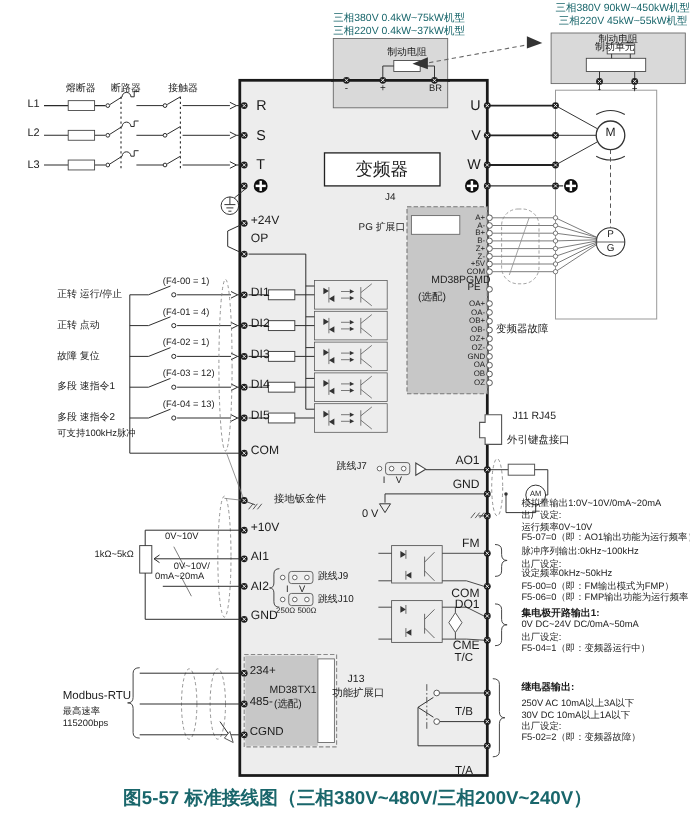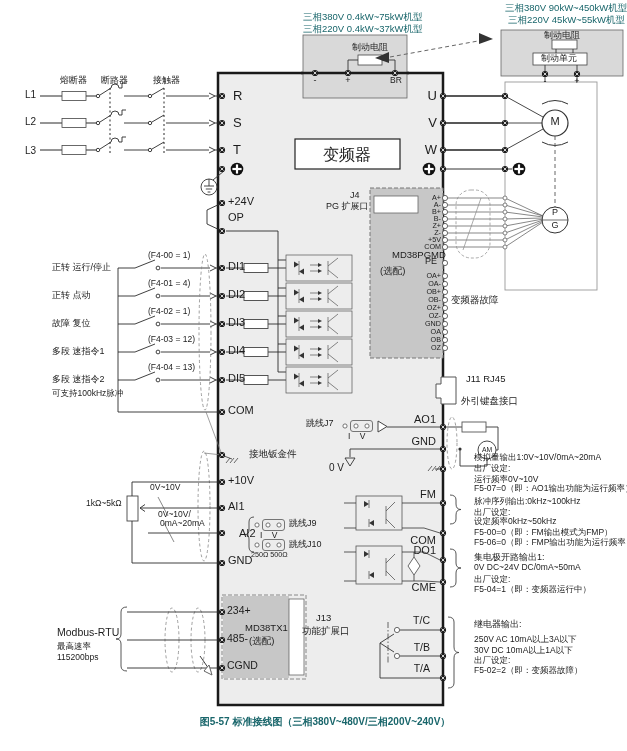--- a/index.html
+++ b/index.html
@@ -3,25 +3,25 @@
 <meta charset="utf-8">
 <style>
   html,body{margin:0;padding:0;background:#fff;}
   .stage{position:relative;width:627px;height:751px;background:#fff;overflow:hidden;
          font-family:"Liberation Sans","DejaVu Sans",sans-serif;}
   .stage svg{position:absolute;left:0;top:0;}
   .lb{position:absolute;white-space:nowrap;color:#1c1c1c;line-height:1.08;z-index:5;}
   .c{transform:translateX(-50%);}
   .r{transform:translateX(-100%);}
   .teal{color:#19666b;}
-  .b{font-weight:normal;}
+  .b{font-weight:bold;}
   .ws{word-spacing:7px;}
   .f6{font-size:6.8px;}.f7{font-size:7.2px;}.f8{font-size:8.5px;}.f9{font-size:9px;}
   .f95{font-size:9.5px;}.f10{font-size:10px;}.f105{font-size:10.5px;}.f11{font-size:11px;}
-  .f13{font-size:13px;}.f135{font-size:10px;font-weight:600;}.f16{font-size:16px;}
+  .f13{font-size:13px;}.f135{font-size:17px;font-weight:600;}.f16{font-size:16px;}
 </style>
 </head>
 <body>
 
 <div class="stage">
 
 <svg width="627" height="751" viewBox="0 0 627 751">
 <defs>
   <g id="term">
           <circle r="3.1" fill="#1d1d1d"></circle>
@@ -350,21 +350,21 @@
 
 <div class="lb f95 teal" style="left:303px;top:12px">三相380V 0.4kW~75kW机型</div>
 <div class="lb f95 teal" style="left:303px;top:24px">三相220V 0.4kW~37kW机型</div>
 <div class="lb f95 teal" style="left:505px;top:3px">三相380V 90kW~450kW机型</div>
 <div class="lb f95 teal" style="left:508px;top:15px">三相220V 45kW~55kW机型</div>
 <div class="lb f9" style="left:352px;top:43px">制动电阻</div>
 <div class="lb f9 c" style="left:315px;top:76px">-</div>
 <div class="lb f9 c" style="left:348px;top:76px">+</div>
 <div class="lb f8 c" style="left:396px;top:76px">BR</div>
 <div class="lb f9 c" style="left:562px;top:31px">制动电阻</div>
-<div class="lb f9" style="left:541px;top:54px">制动单元</div>
+<div class="lb f9" style="left:541px;top:38px">制动单元</div>
 <div class="lb f9 c" style="left:545px;top:77px">-</div>
 <div class="lb f9 c" style="left:577px;top:77px">+</div>
 
 <div class="lb f10" style="left:25px;top:90px">L1</div>
 <div class="lb f10" style="left:25px;top:117px">L2</div>
 <div class="lb f10" style="left:25px;top:146px">L3</div>
 <div class="lb f9" style="left:60px;top:76px">熔断器</div>
 <div class="lb f9" style="left:101px;top:76px">断路器</div>
 <div class="lb f9" style="left:153px;top:76px">接触器</div>
 
@@ -381,48 +381,48 @@
 <div class="lb f11" style="left:228px;top:212px">OP</div>
 <div class="lb f11" style="left:228px;top:261px">DI1</div>
 <div class="lb f11" style="left:228px;top:289px">DI2</div>
 <div class="lb f11" style="left:228px;top:317px">DI3</div>
 <div class="lb f11" style="left:228px;top:345px">DI4</div>
 <div class="lb f11" style="left:228px;top:373px">DI5</div>
 <div class="lb f11" style="left:228px;top:405px">COM</div>
 <div class="lb f95" style="left:249px;top:449px">接地钣金件</div>
 <div class="lb f11" style="left:228px;top:475px">+10V</div>
 <div class="lb f11" style="left:228px;top:501px">AI1</div>
-<div class="lb f11" style="left:239px;top:528px">AI2</div>
+<div class="lb f11" style="left:228px;top:528px">AI2</div>
 <div class="lb f11" style="left:228px;top:555px">GND</div>
 <div class="lb f105" style="left:227px;top:605px">234+</div>
 <div class="lb f105" style="left:227px;top:633px">485-</div>
 <div class="lb f105" style="left:227px;top:660px">CGND</div>
 
 <div class="lb f9" style="left:52px;top:263px">正转 运行/停止</div>
 <div class="lb f9" style="left:52px;top:291px">正转 点动</div>
 <div class="lb f9" style="left:52px;top:319px">故障 复位</div>
 <div class="lb f9" style="left:52px;top:347px">多段 速指令1</div>
 <div class="lb f9" style="left:52px;top:375px">多段 速指令2</div>
 <div class="lb f8" style="left:148px;top:251px">(F4-00 = 1)</div>
 <div class="lb f8" style="left:148px;top:279px">(F4-01 = 4)</div>
 <div class="lb f8" style="left:148px;top:307px">(F4-02 = 1)</div>
 <div class="lb f8" style="left:148px;top:335px">(F4-03 = 12)</div>
 <div class="lb f8" style="left:148px;top:363px">(F4-04 = 13)</div>
 <div class="lb f8" style="left:52px;top:389px">可支持100kHz脉冲</div>
 
 <div class="lb f8" style="left:86px;top:499px">1kΩ~5kΩ</div>
 <div class="lb f8" style="left:150px;top:483px">0V~10V</div>
 <div class="lb f8" style="left:158px;top:510px">0V~10V/</div>
-<div class="lb f8" style="left:160px;top:519px">0mA~20mA</div>
+<div class="lb f8" style="left:141px;top:519px">0mA~20mA</div>
 
 <div class="lb f105" style="left:57px;top:627px">Modbus-RTU</div>
 <div class="lb f8" style="left:57px;top:642px">最高速率</div>
 <div class="lb f8" style="left:57px;top:653px">115200bps</div>
 
-<div class="lb f9" style="left:350px;top:191px">J4</div>
+<div class="lb f9" style="left:350px;top:175px">J4</div>
 <div class="lb f9" style="left:326px;top:202px">PG 扩展口</div>
 <div class="lb f95" style="left:392px;top:250px">MD38PGMD</div>
 <div class="lb f95" style="left:380px;top:266px">(选配)</div>
 <div class="lb f7 r" style="left:441px;top:194px">A+</div>
 <div class="lb f7 r" style="left:441px;top:201px">A-</div>
 <div class="lb f7 r" style="left:441px;top:208px">B+</div>
 <div class="lb f7 r" style="left:441px;top:215px">B-</div>
 <div class="lb f7 r" style="left:441px;top:222px">Z+</div>
 <div class="lb f7 r" style="left:441px;top:229px">Z-</div>
 <div class="lb f7 r" style="left:441px;top:236px">+5V</div>
@@ -454,23 +454,23 @@
 <div class="lb f9" style="left:289px;top:540px">跳线J10</div>
 <div class="lb f7" style="left:251px;top:551px">250Ω 500Ω</div>
 
 <div class="lb f11 r" style="left:436px;top:414px">AO1</div>
 <div class="lb f11 r" style="left:436px;top:436px">GND</div>
 <div class="lb f10" style="left:329px;top:463px">0 V</div>
 <div class="lb f11 r" style="left:436px;top:489px">FM</div>
 <div class="lb f11 r" style="left:436px;top:535px">COM</div>
 <div class="lb f11 r" style="left:436px;top:545px">DO1</div>
 <div class="lb f11 r" style="left:436px;top:582px">CME</div>
-<div class="lb f105 r" style="left:430px;top:615px">T/C</div>
+<div class="lb f105 r" style="left:430px;top:593px">T/C</div>
 <div class="lb f105 r" style="left:430px;top:642px">T/B</div>
-<div class="lb f105 r" style="left:430px;top:663px">T/A</div>
+<div class="lb f105 r" style="left:430px;top:696px">T/A</div>
 
 <div class="lb f95" style="left:245px;top:623px">MD38TX1</div>
 <div class="lb f95" style="left:249px;top:636px">(选配)</div>
 <div class="lb f95" style="left:316px;top:613px">J13</div>
 <div class="lb f95" style="left:302px;top:626px">功能扩展口</div>
 
 <div class="lb f6 c" style="left:487px;top:446px">AM</div>
 <div class="lb f8" style="left:474px;top:453px">模拟量输出1:0V~10V/0mA~20mA</div>
 <div class="lb f8" style="left:474px;top:464px">出厂设定:</div>
 <div class="lb f8" style="left:474px;top:475px">运行频率0V~10V</div>

